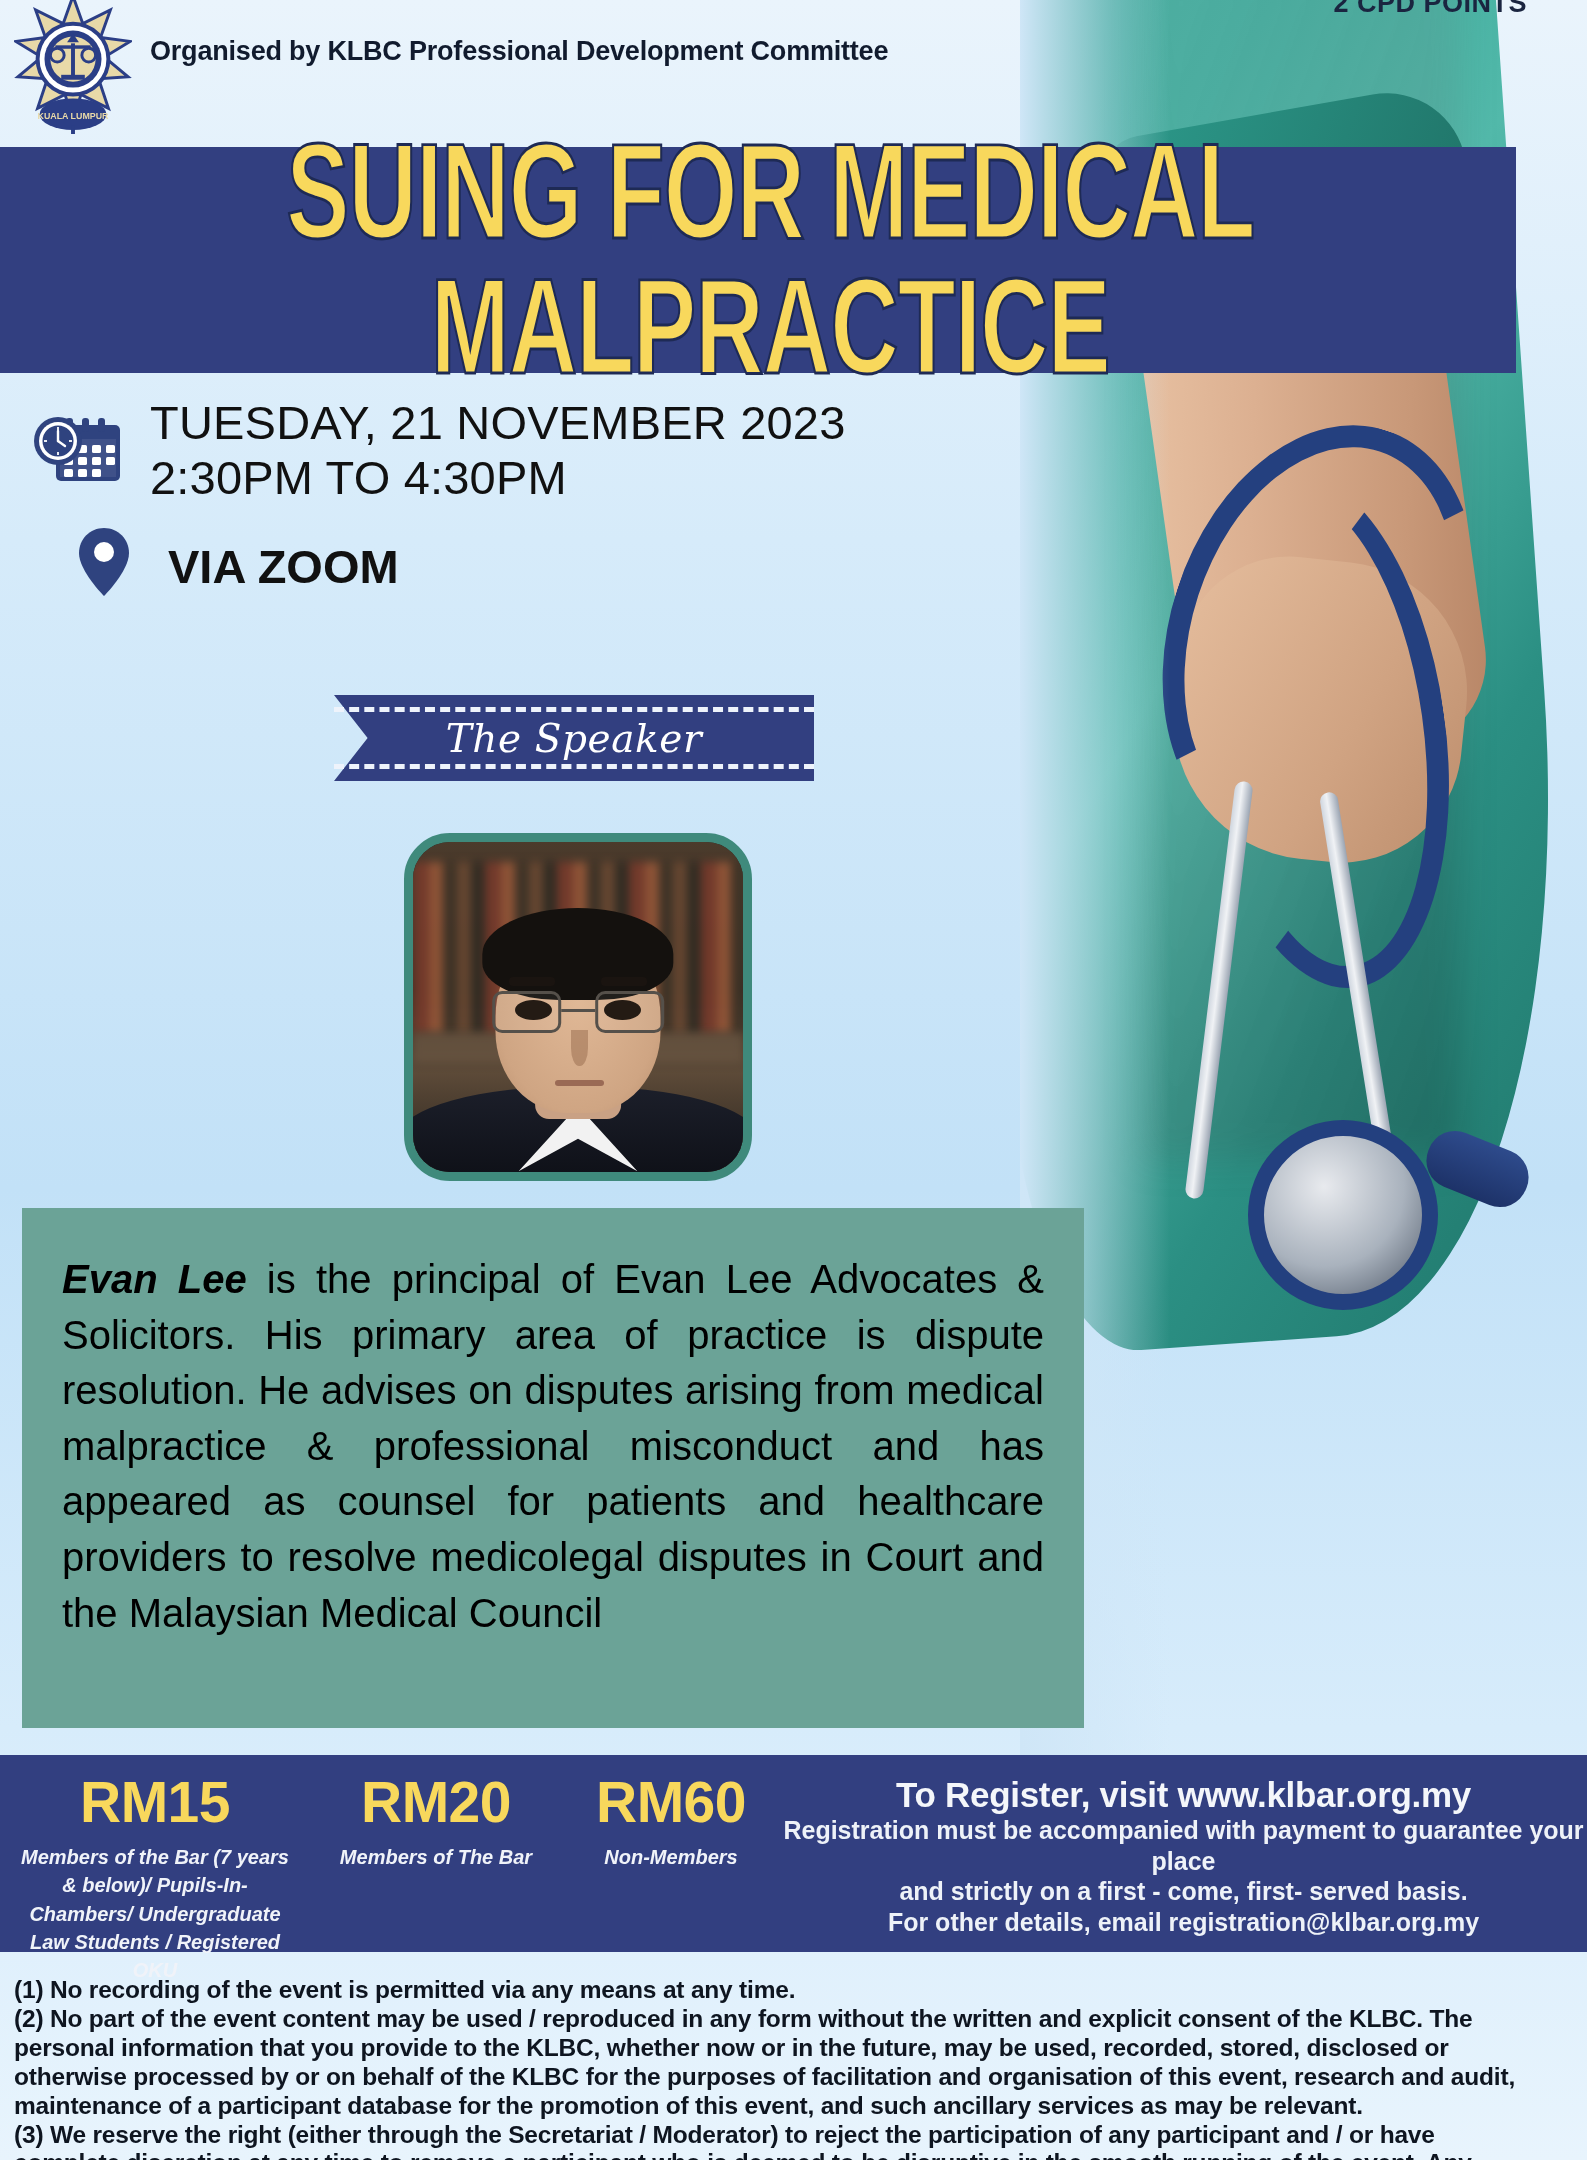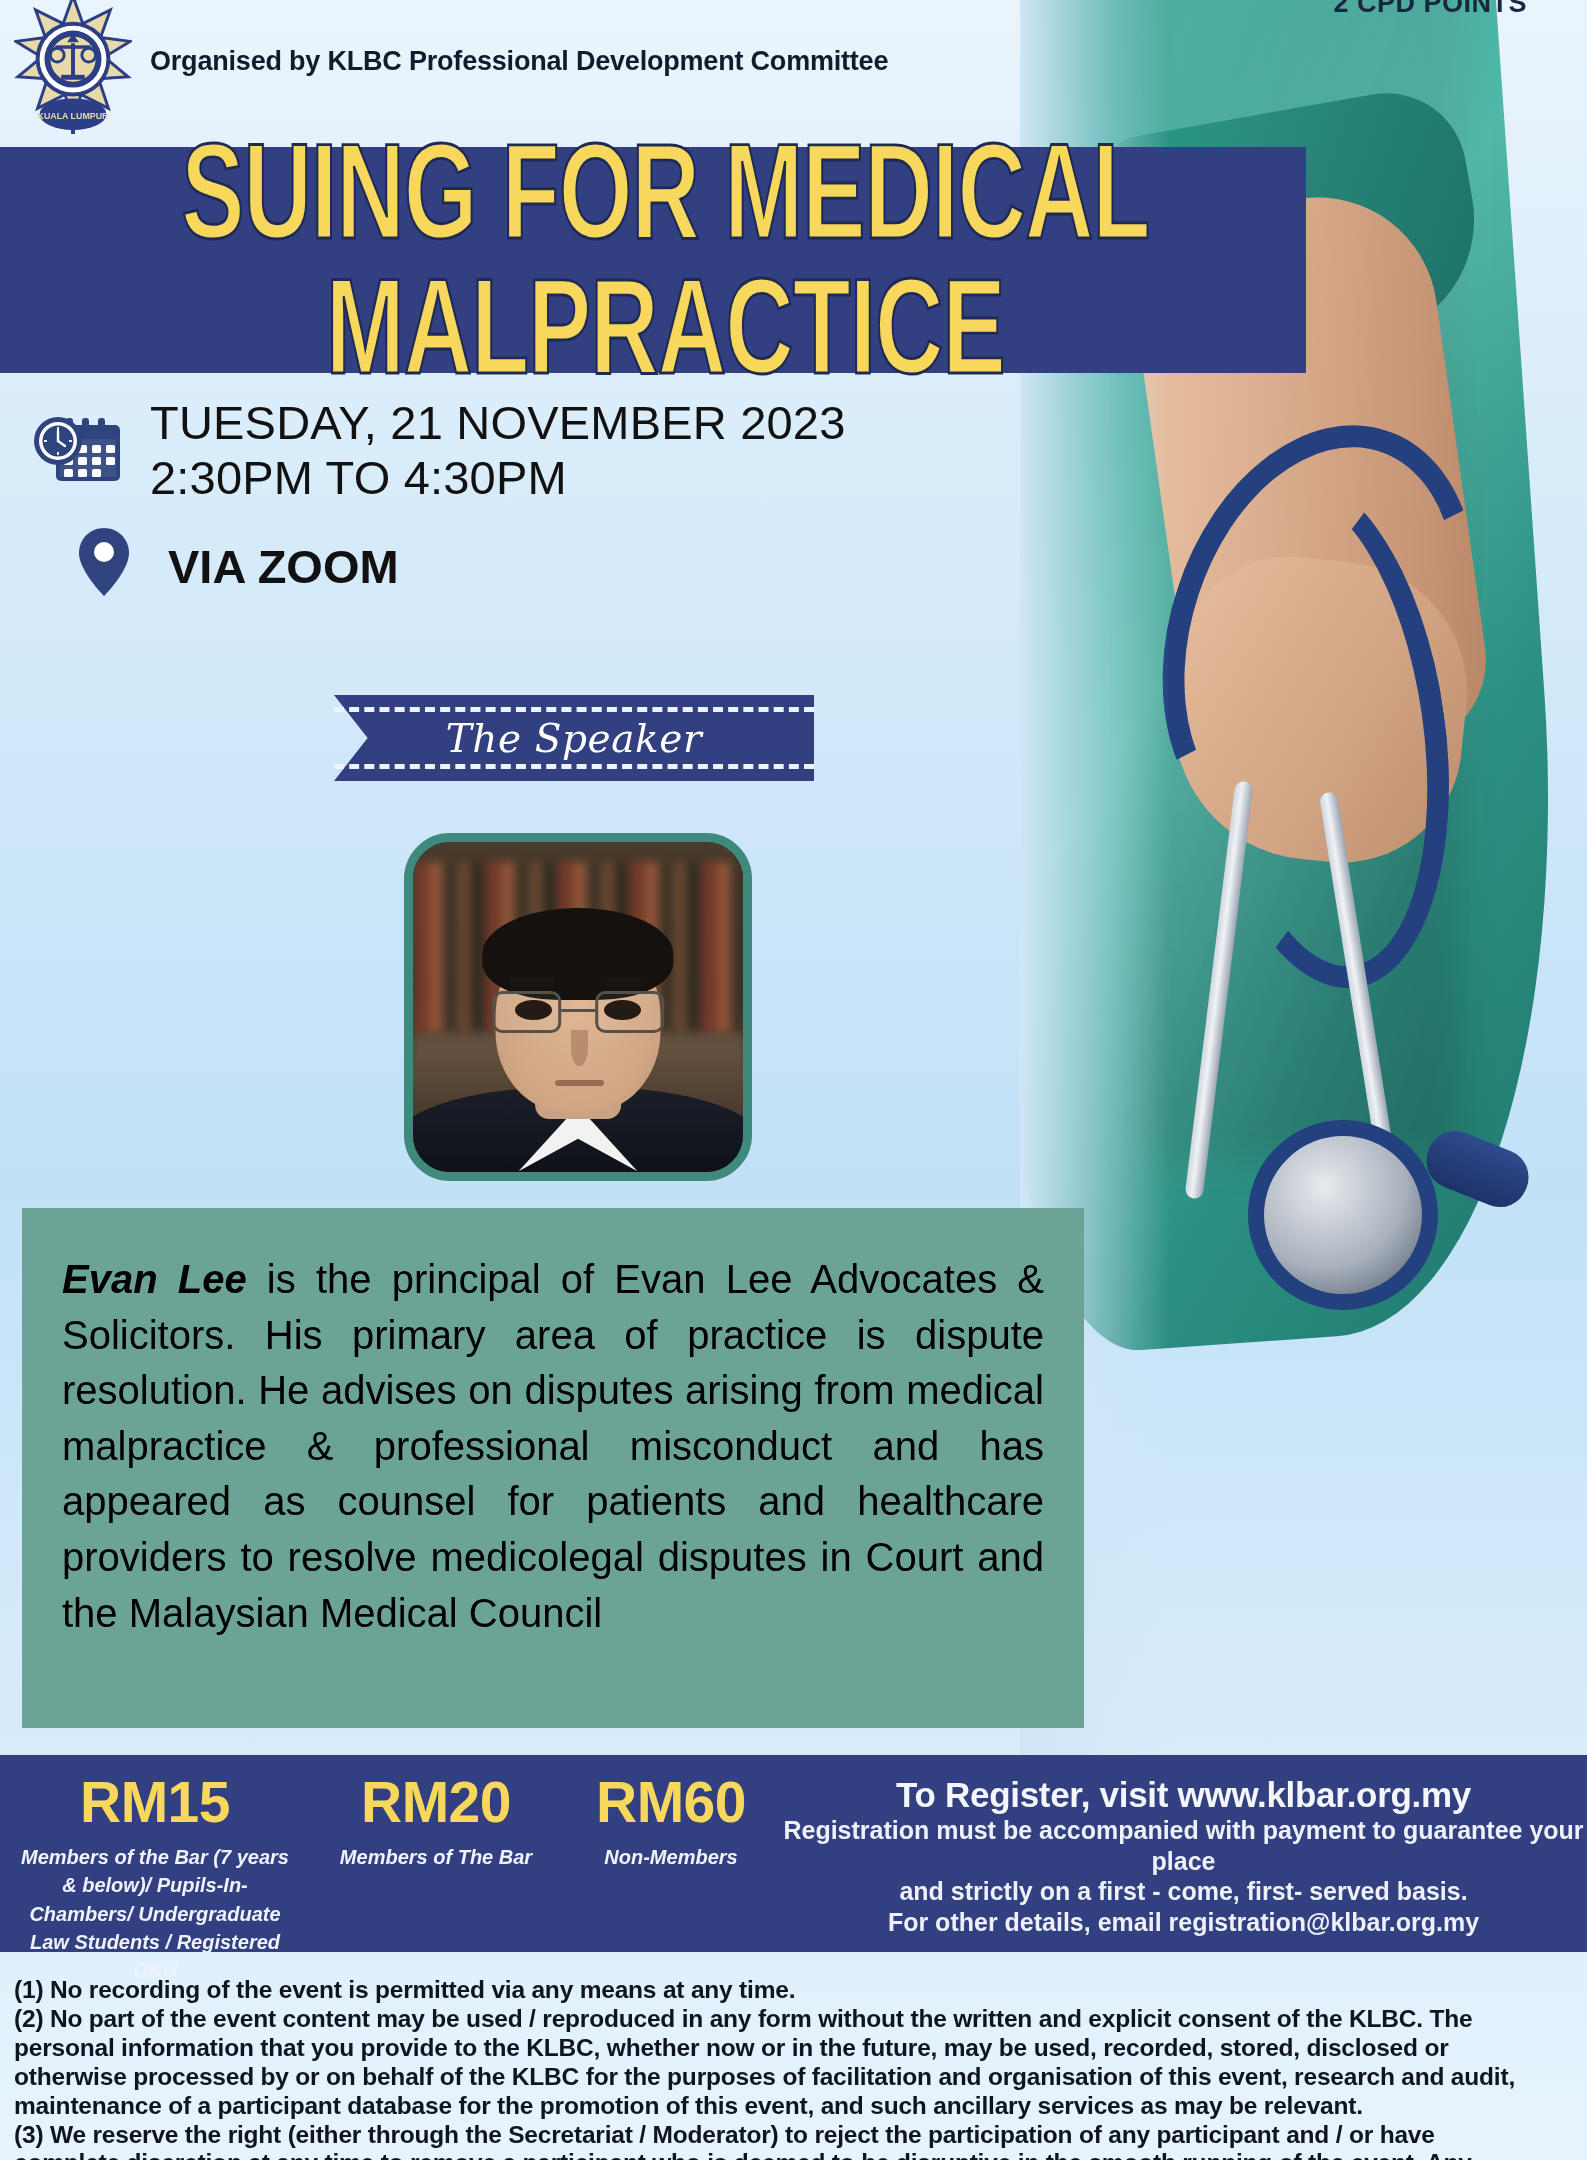--- a/index.html
+++ b/index.html
@@ -102,34 +102,34 @@
 
   
   .header {
     position:absolute; left:0; top:0; width:1587px; height:130px;
     z-index:5;
   }
   .klbc-logo {
     position:absolute; left:14px; top:-6px; width:118px; height:140px;
   }
   .header-title {
-    position:absolute; left:150px; top:46px;
+    position:absolute; left:150px; top:36px;
     font-size:27px; font-weight:bold; color:#111b2e;
     letter-spacing:-.2px;
     font-family:"Liberation Sans", sans-serif;
   }
   .cpd-badge {
     position:absolute; right:60px; top:-12px;
     font-size:27px; font-weight:bold; color:#1a2540;
     letter-spacing:.5px;
   }
 
   
   .title-banner {
-    position:absolute; left:0; top:147px; width:1306px; height:226px;
+    position:absolute; left:0; top:147px; width:1516px; height:226px;
     background:#323f80;
     z-index:6; display:flex; align-items:center;
   }
   .title-text {
     width:100%; text-align:center;
     color:#f8d85c;
     font-family:"Liberation Sans Narrow","Liberation Sans", sans-serif;
     font-size:93px; font-weight:bold;
     letter-spacing:-1px;
     transform:scaleY(1.45) scaleX(1.02);

